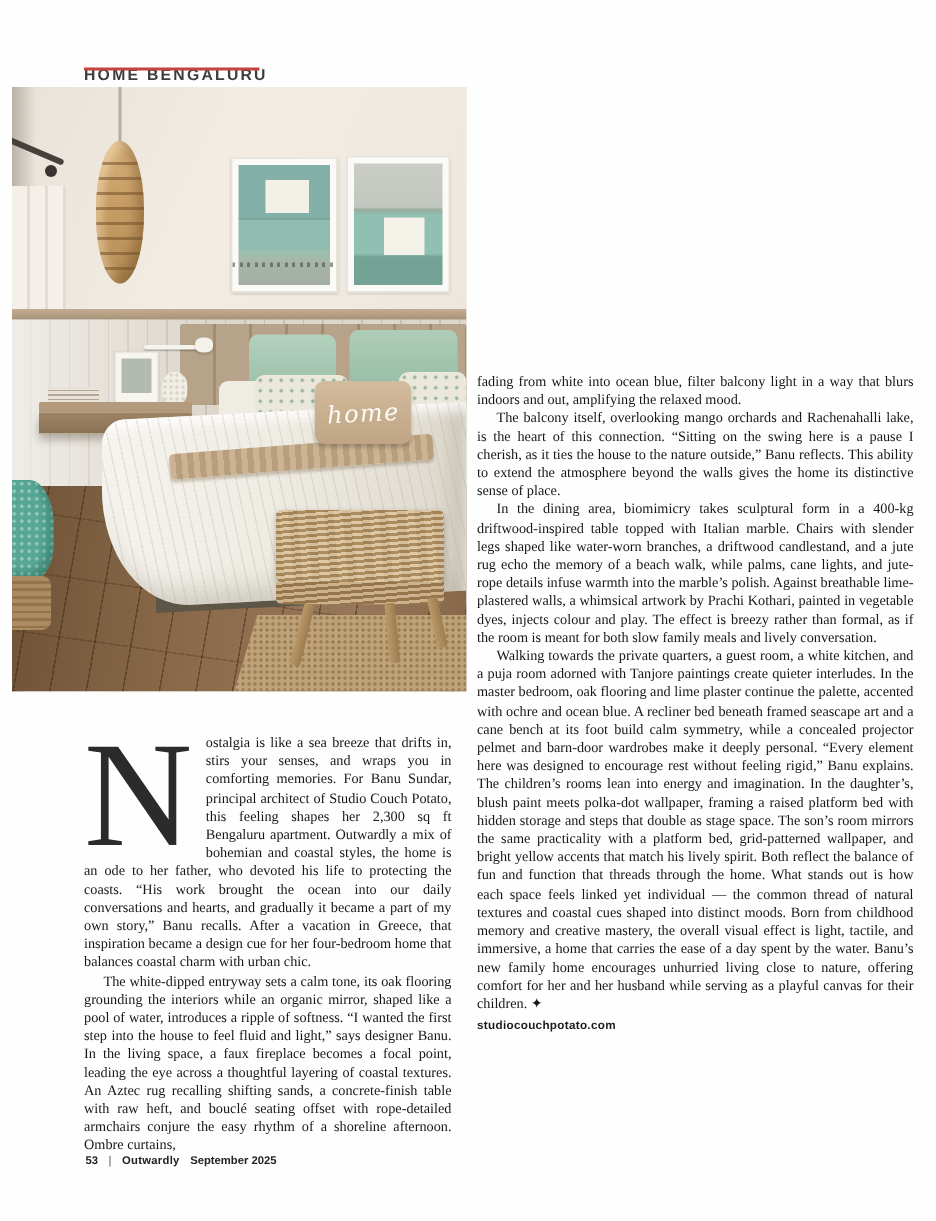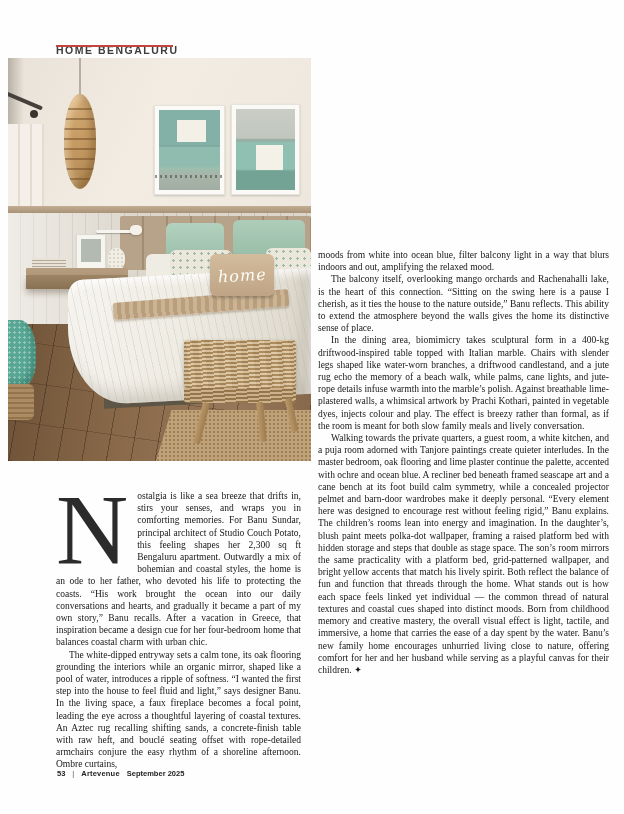--- a/index.html
+++ b/index.html
@@ -178,33 +178,34 @@
     <div class="pouf-base"></div>
     <div class="bench-top"></div>
     <div class="bench-front"></div>
     <div class="bench-leg leg1"></div>
     <div class="bench-leg leg2"></div>
     <div class="bench-leg leg3"></div>
   </div>
 
 
   <div class="col-right body-text">
-    <p>moods from white into ocean blue, filter balcony light in a way that blurs indoors and out, amplifying the relaxed mood.</p>
+    <p>fading from white into ocean blue, filter balcony light in a way that blurs indoors and out, amplifying the relaxed mood.</p>
     <p>The balcony itself, overlooking mango orchards and Rachenahalli lake, is the heart of this connection. “Sitting on the swing here is a pause I cherish, as it ties the house to the nature outside,” Banu reflects. This ability to extend the atmosphere beyond the walls gives the home its distinctive sense of place.</p>
     <p>In the dining area, biomimicry takes sculptural form in a 400-kg driftwood-inspired table topped with Italian marble. Chairs with slender legs shaped like water-worn branches, a driftwood candlestand, and a jute rug echo the memory of a beach walk, while palms, cane lights, and jute-rope details infuse warmth into the marble’s polish. Against breathable lime-plastered walls, a whimsical artwork by Prachi Kothari, painted in vegetable dyes, injects colour and play. The effect is breezy rather than formal, as if the room is meant for both slow family meals and lively conversation.</p>
     <p>Walking towards the private quarters, a guest room, a white kitchen, and a puja room adorned with Tanjore paintings create quieter interludes. In the master bedroom, oak flooring and lime plaster continue the palette, accented with ochre and ocean blue. A recliner bed beneath framed seascape art and a cane bench at its foot build calm symmetry, while a concealed projector pelmet and barn-door wardrobes make it deeply personal. “Every element here was designed to encourage rest without feeling rigid,” Banu explains. The children’s rooms lean into energy and imagination. In the daughter’s, blush paint meets polka-dot wallpaper, framing a raised platform bed with hidden storage and steps that double as stage space. The son’s room mirrors the same practicality with a platform bed, grid-patterned wallpaper, and bright yellow accents that match his lively spirit. Both reflect the balance of fun and function that threads through the home. What stands out is how each space feels linked yet individual — the common thread of natural textures and coastal cues shaped into distinct moods. Born from childhood memory and creative mastery, the overall visual effect is light, tactile, and immersive, a home that carries the ease of a day spent by the water. Banu’s new family home encourages unhurried living close to nature, offering comfort for her and her husband while serving as a playful canvas for their children. ✦</p>
+    <div class="website">studiocouchpotato.com</div>
   </div>
 
   <div class="col-left body-text">
     <p>
       <span class="dropcap">N</span><span>ostalgia is like a sea breeze that drifts in, stirs your senses, and wraps you in comforting memories. For Banu Sundar, principal architect of Studio Couch Potato, this feeling shapes her 2,300 sq ft Bengaluru apartment. Outwardly a mix of bohemian and coastal styles, the home is an ode to her father, who devoted his life to protecting the coasts. “His work brought the ocean into our daily conversations and hearts, and gradually it became a part of my own story,” Banu recalls. After a vacation in Greece, that inspiration became a design cue for her four-bedroom home that balances coastal charm with urban chic.</span>
     </p>
     <p>The white-dipped entryway sets a calm tone, its oak flooring grounding the interiors while an organic mirror, shaped like a pool of water, introduces a ripple of softness. “I wanted the first step into the house to feel fluid and light,” says designer Banu. In the living space, a faux fireplace becomes a focal point, leading the eye across a thoughtful layering of coastal textures. An Aztec rug recalling shifting sands, a concrete-finish table with raw heft, and bouclé seating offset with rope-detailed armchairs conjure the easy rhythm of a shoreline afternoon. Ombre curtains,</p>
   </div>
 
   <div class="footer">
     <span class="pageno">53</span>
     <span class="sep">|</span>
-    <span class="mag">Artevenue</span>
+    <span class="mag">Outwardly</span>
     <span class="issue">September 2025</span>
   </div>
 
 </div>
 
 </body></html>

